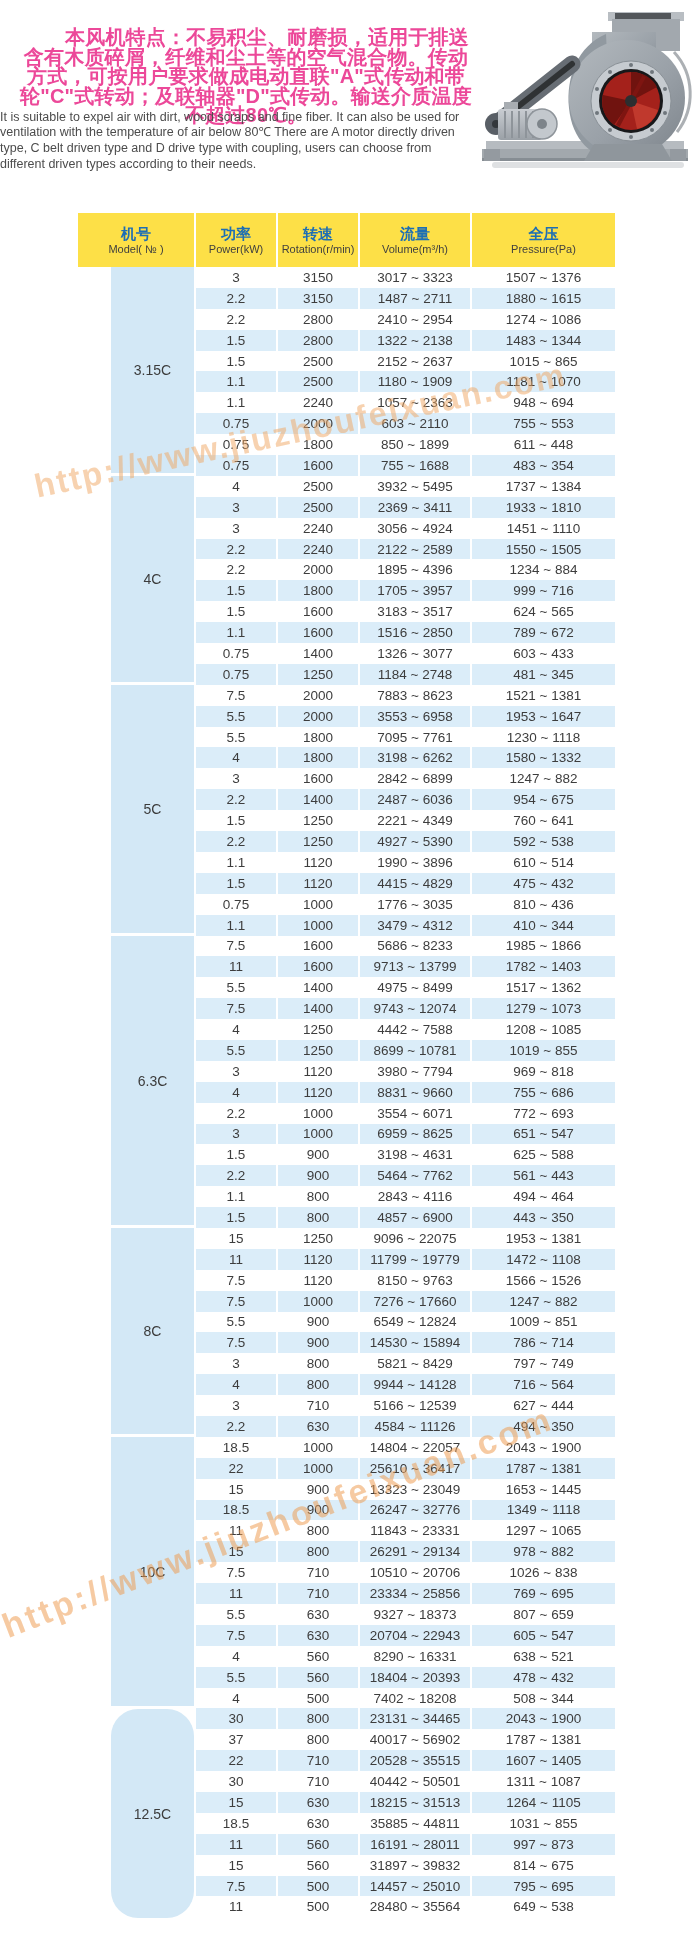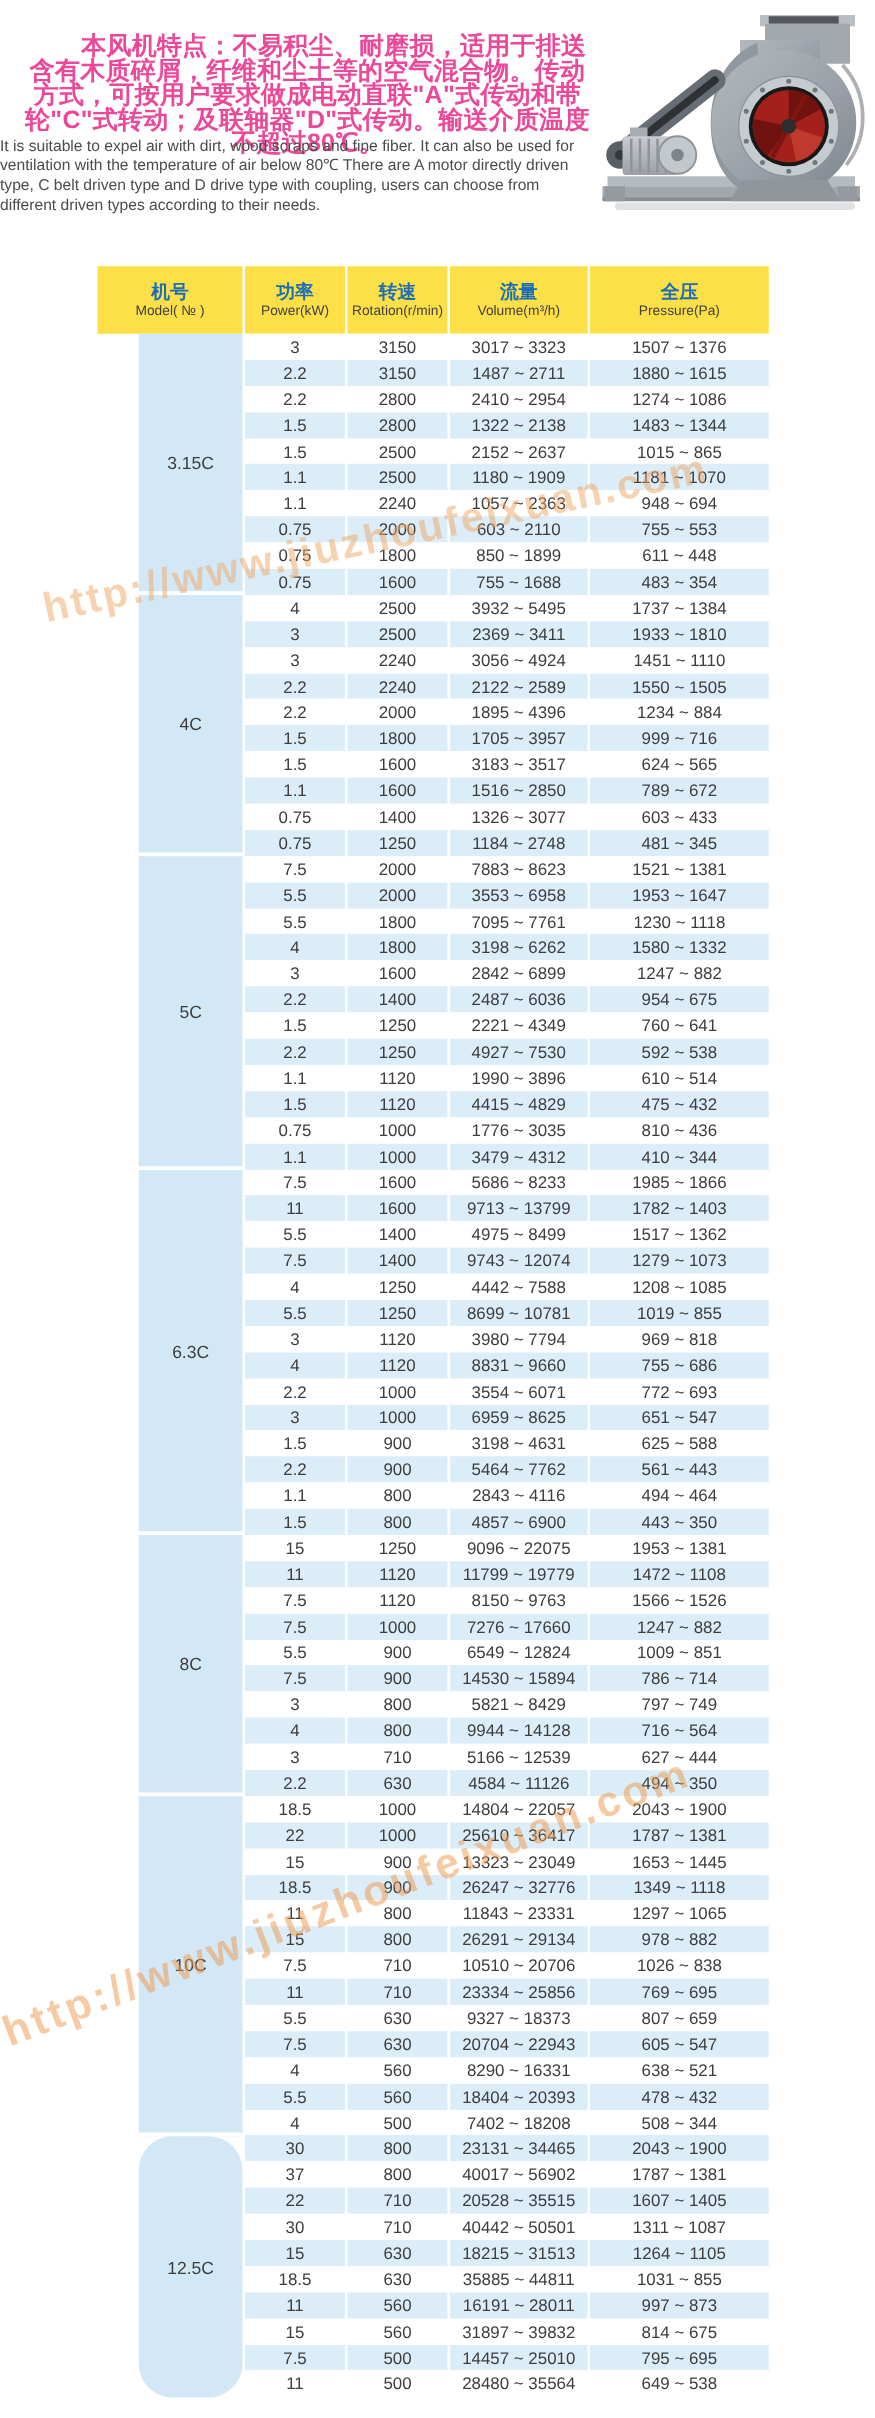--- a/index.html
+++ b/index.html
@@ -326,21 +326,21 @@
         </div>
         <div class="drow">
           <div class="dcell">1.5</div>
           <div class="dcell">1250</div>
           <div class="dcell">2221 ~ 4349</div>
           <div class="dcell">760 ~ 641</div>
         </div>
         <div class="drow alt">
           <div class="dcell">2.2</div>
           <div class="dcell">1250</div>
-          <div class="dcell">4927 ~ 7530</div>
+          <div class="dcell">4927 ~ 5390</div>
           <div class="dcell">592 ~ 538</div>
         </div>
         <div class="drow">
           <div class="dcell">1.1</div>
           <div class="dcell">1120</div>
           <div class="dcell">1990 ~ 3896</div>
           <div class="dcell">610 ~ 514</div>
         </div>
         <div class="drow alt">
           <div class="dcell">1.5</div>

